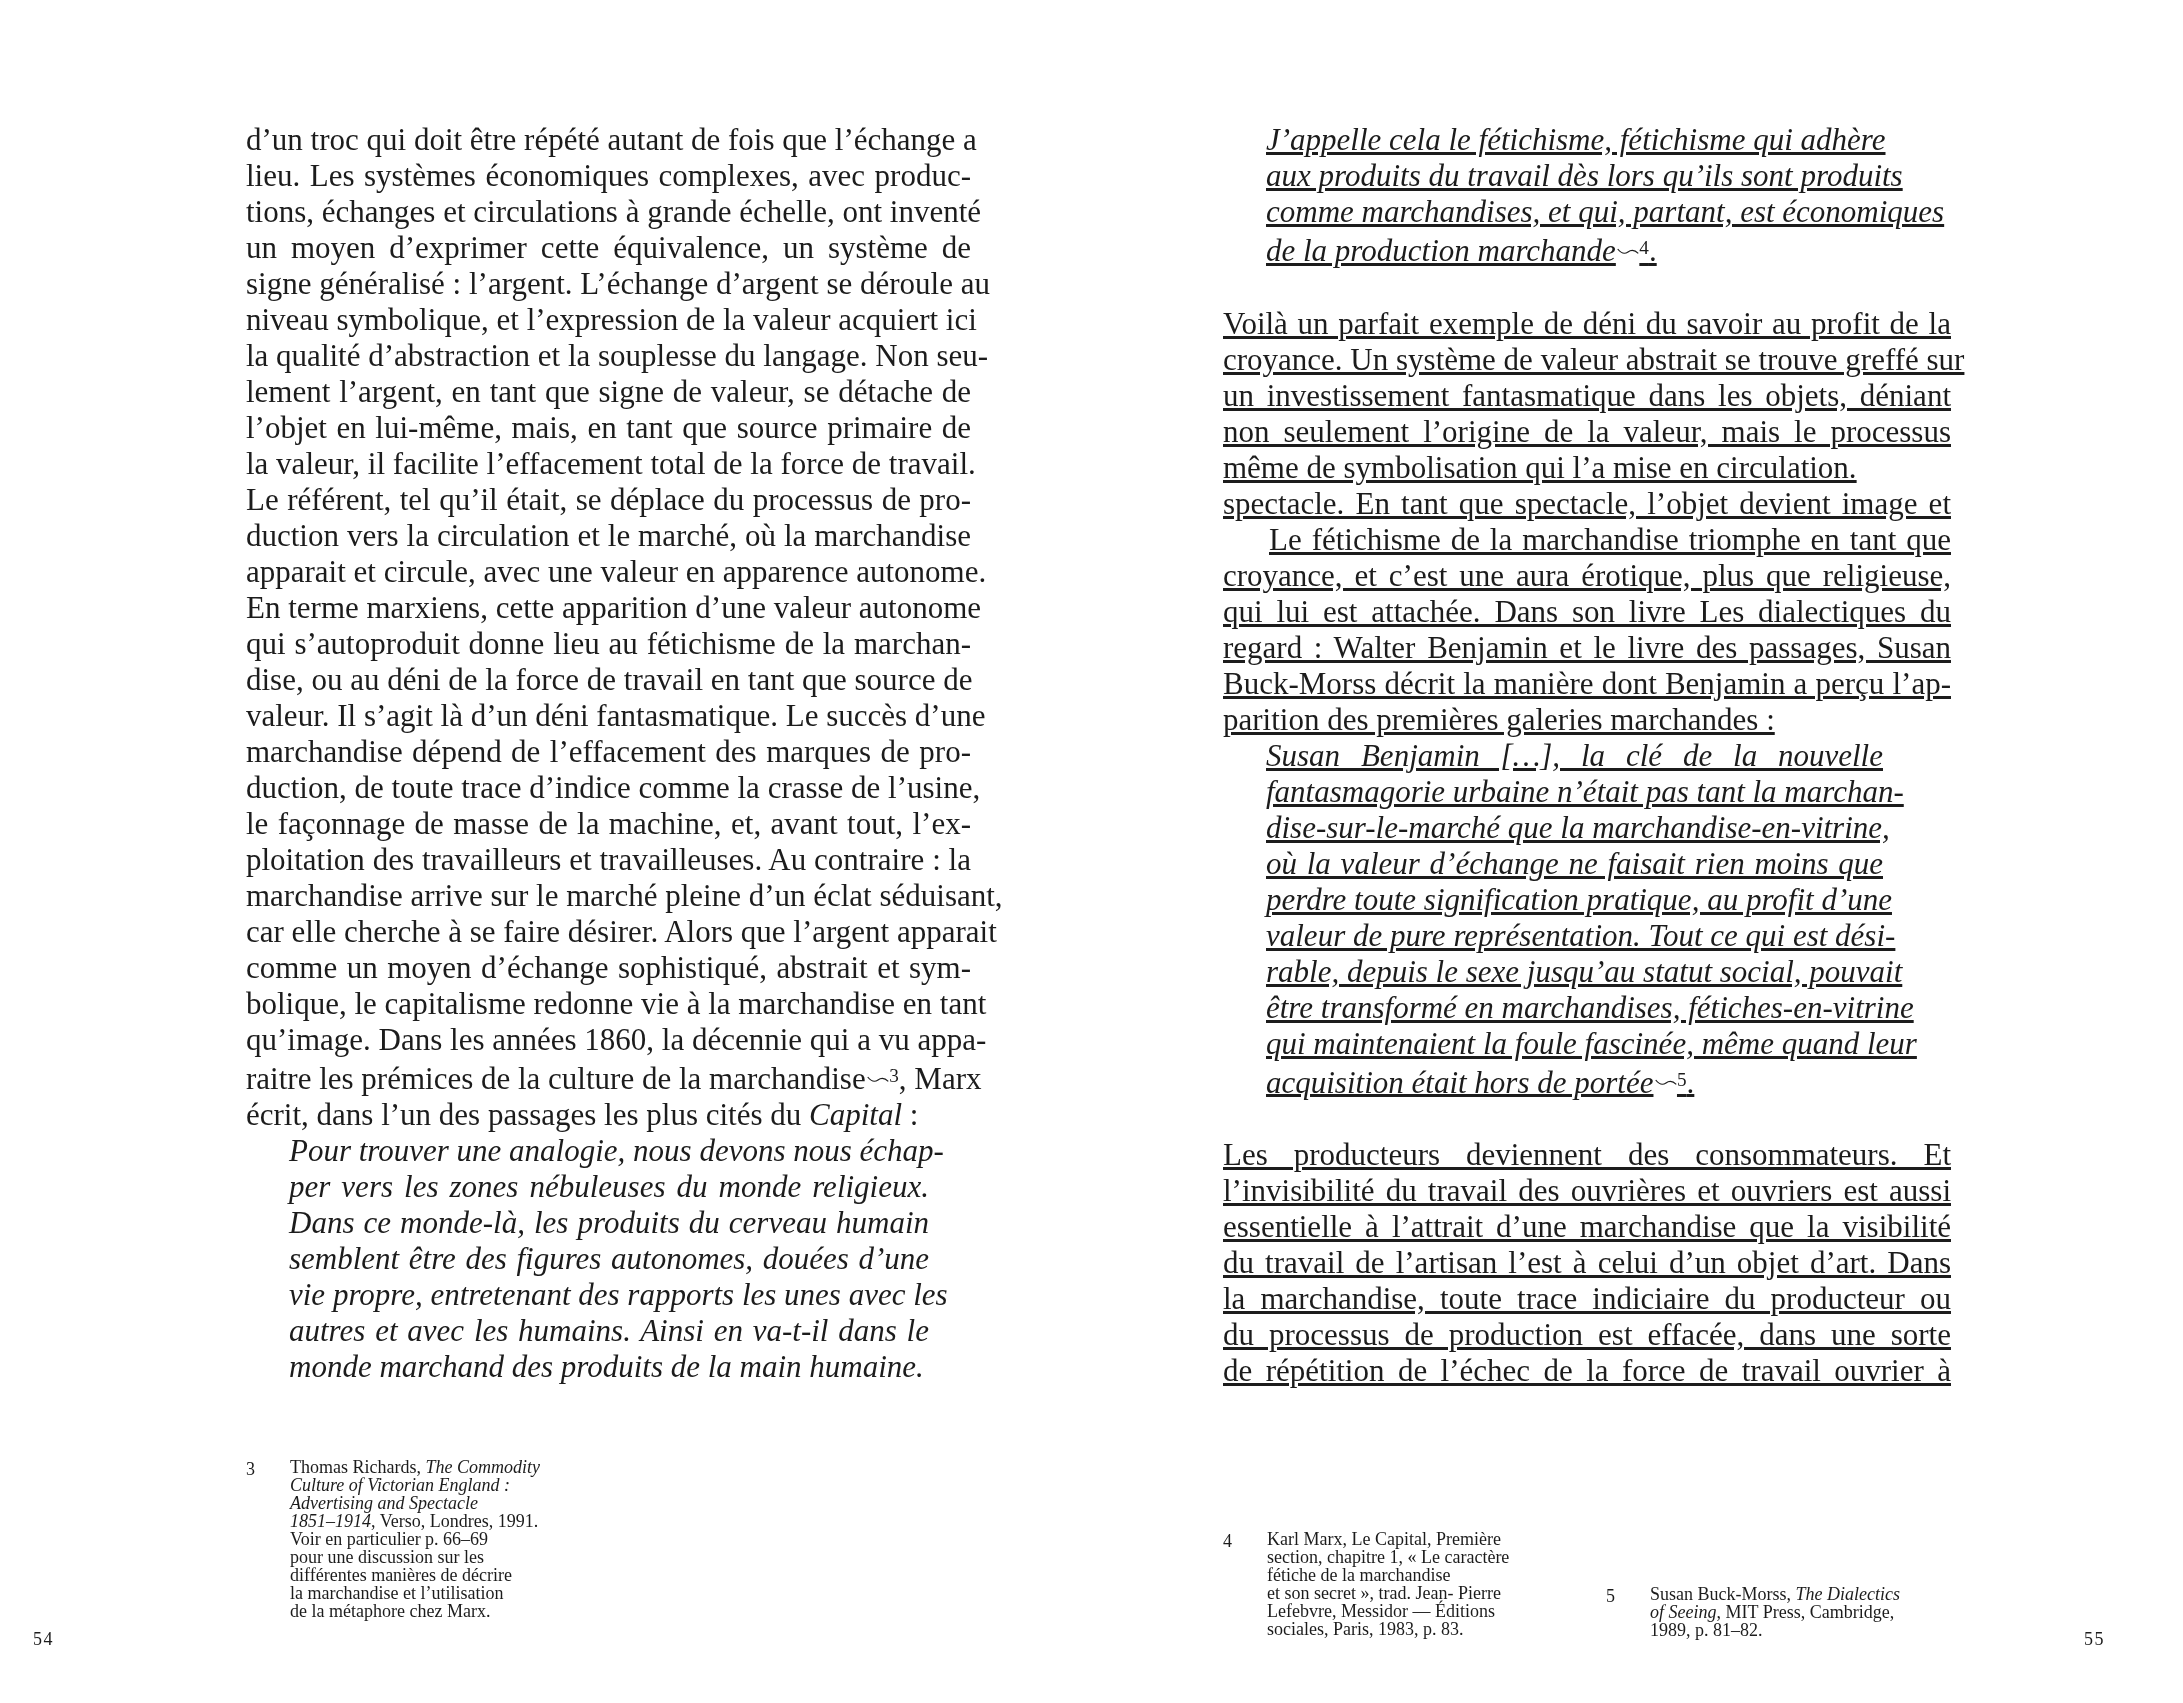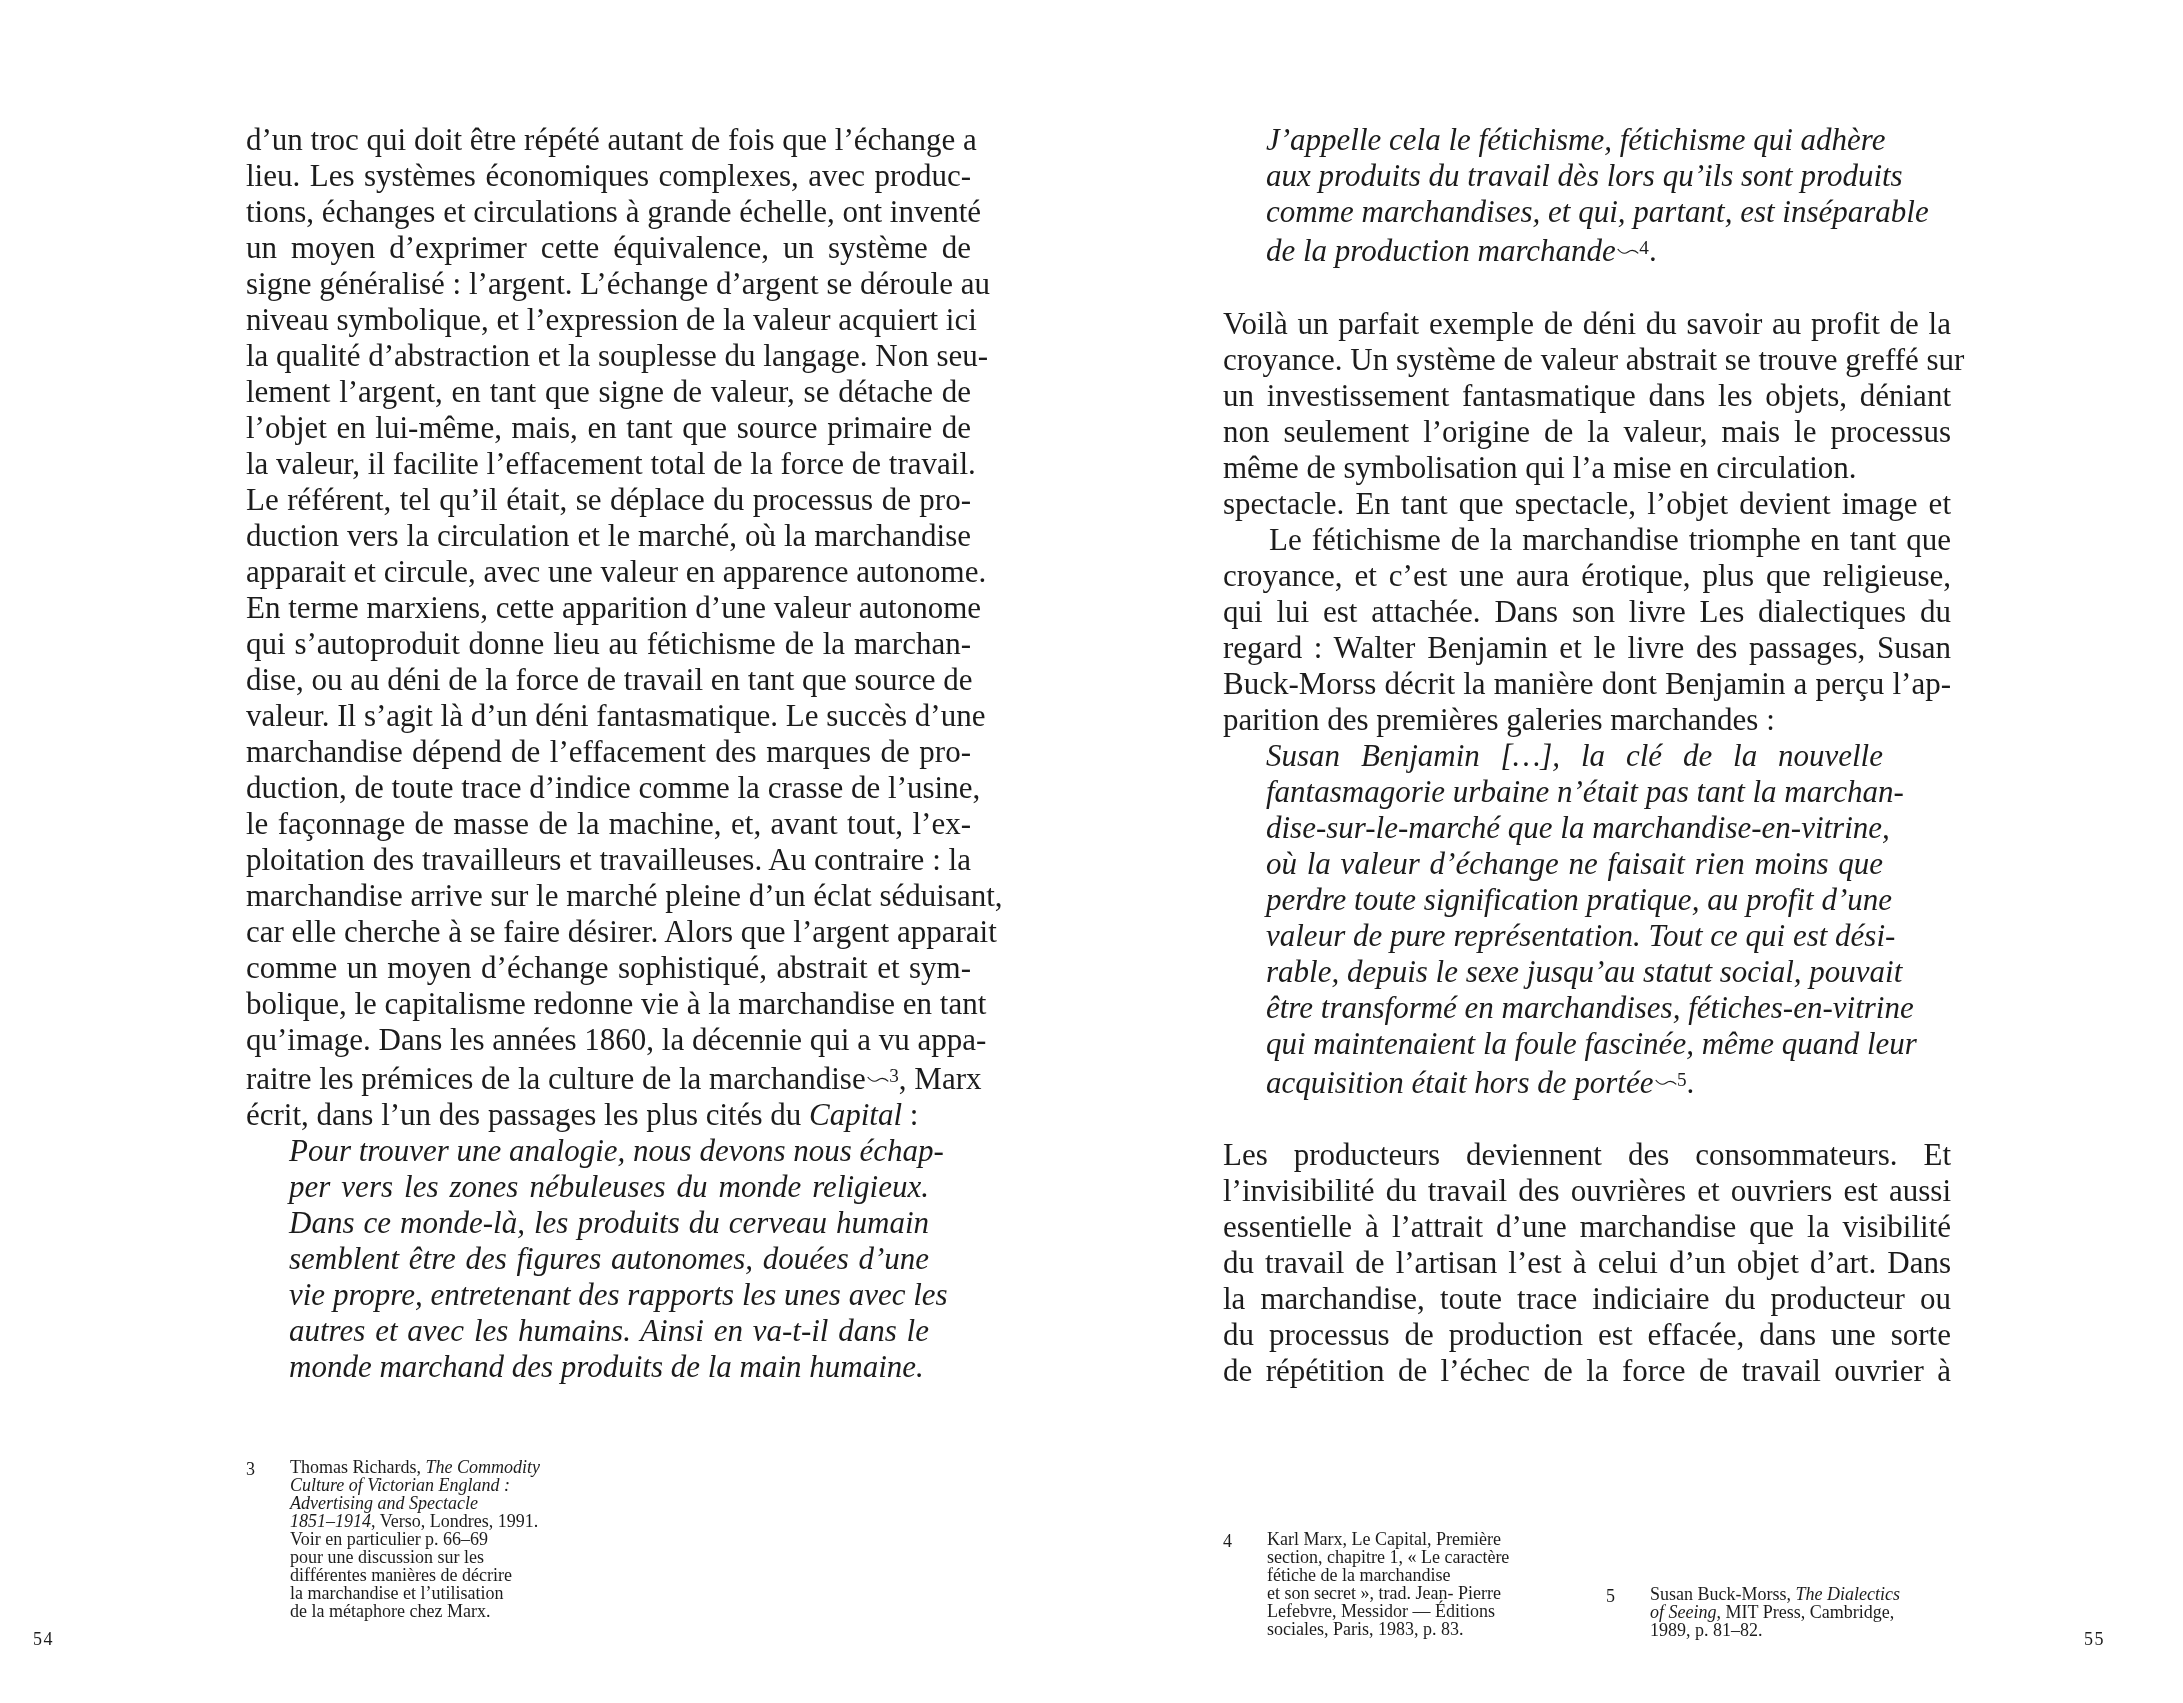--- a/index.html
+++ b/index.html
@@ -7,21 +7,21 @@
     width: 2183px; height: 1703px; position: relative; overflow: hidden;
     font-family: "Liberation Serif", "DejaVu Serif", serif;
     color: #1c1c1c;
   }
   .page { position: absolute; top: 0; height: 1703px; padding-left: 12px; }
   .page-left { left: 0; width: 1091px; }
   .page-right { left: 1091px; width: 1092px; }
 
   .body-col { position: absolute; font-size: 31px; line-height: 36px; }
   .left-col { left: 246px; top: 122px; width: 725px; }
-  .right-col { left: 132px; width: 728px; }
+  .right-col { left: 132px; width: 728px; text-decoration: underline; }
 
   .line { display: block; white-space: nowrap; text-align: justify; text-align-last: justify; }
   .line.last { text-align-last: left; }
   .indent-first { padding-left: 46px; }
   .quote { padding-left: 43px; font-style: italic; }
   .quote .line { text-align-last: justify; }
   .quote .line.last { text-align-last: left; }
   .quote-right .line { width: 617px; }
   .quote-left .line { width: 640px; }
   .gap { height: 37px; }
@@ -103,21 +103,21 @@
 
   <div class="folio" style="left:33px;">54</div>
 </div>
 
 <div class="page page-right">
   <div class="body-col right-col" style="top:122px;">
     <div class="quote quote-right">
       <div id="right-q1">
           <span class="line">J’appelle cela le fétichisme, fétichisme qui adhère</span>
           <span class="line">aux produits du travail dès lors qu’ils sont produits</span>
-          <span class="line">comme marchandises, et qui, partant, est inséparable</span>
+          <span class="line">comme marchandises, et qui, partant, est économiques</span>
         </div>
       <span class="line last"><span>de la production marchande</span><svg class="tilde" viewBox="0 0 30 14">
             <path d="M1 4 Q8 13 15 8 T29 10" fill="none" stroke="#1c1c1c" stroke-width="1.6"></path>
           </svg><span class="fnmark" style="font-style:normal">4</span><span style="font-style:normal">.</span></span>
     </div>
     <div class="gap"></div>
     <div id="right-p1">
         <span class="line">Voilà un parfait exemple de déni du savoir au profit de la</span>
         <span class="line">croyance. Un système de valeur abstrait se trouve greffé sur</span>
         <span class="line">un investissement fantasmatique dans les objets, déniant</span>

